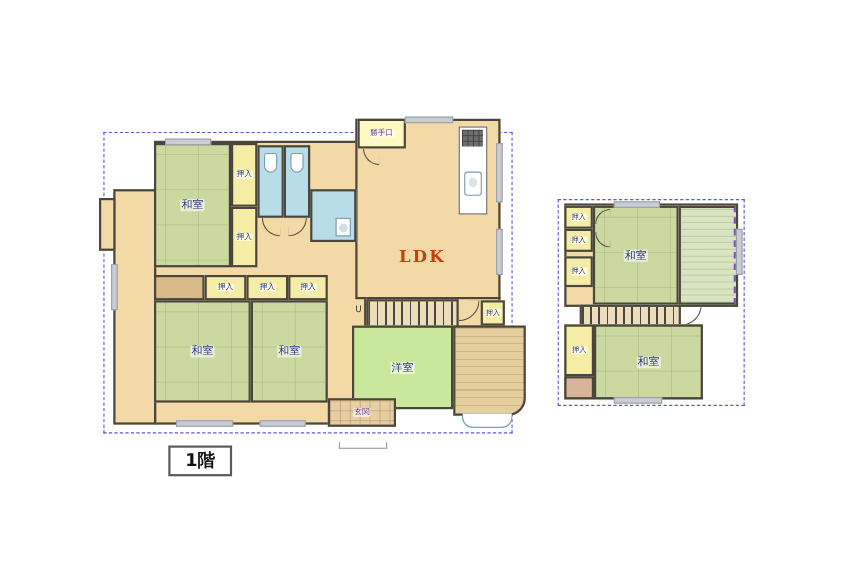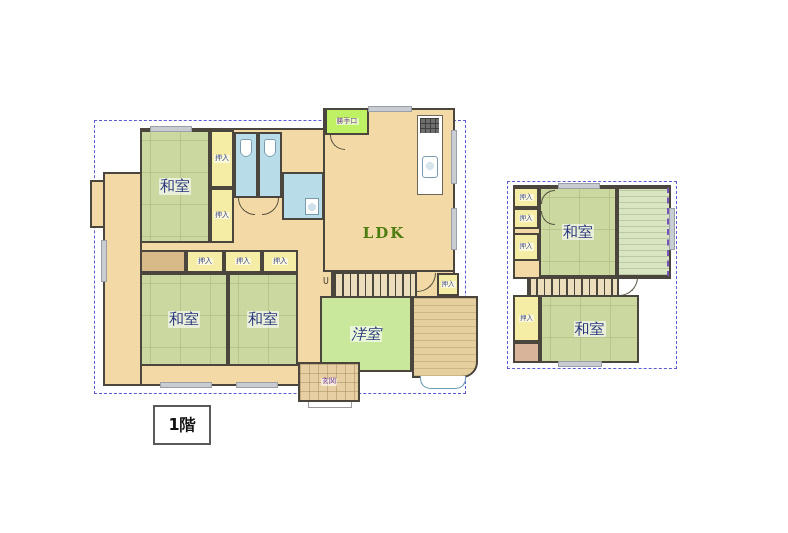--- a/index.html
+++ b/index.html
@@ -23,27 +23,27 @@
   .genkan-grid{background-color:#e7cfa3;
     background-image:linear-gradient(#a98f6388 1px,transparent 1px),
                      linear-gradient(90deg,#a98f6388 1px,transparent 1px);
     background-size:9px 9px;}
   .deck{background-color:#e6cf9e;
     background-image:repeating-linear-gradient(0deg,#b8a07088 0,#b8a07088 1px,transparent 1px,transparent 7px);}
   .roofstripe{background-color:#d9e5c2;
     background-image:repeating-linear-gradient(0deg,#9fb38788 0,#9fb38788 1px,transparent 1px,transparent 6px);}
   .stairs{background-color:#ecdebd;border:2px solid #4a463e;
     background-image:repeating-linear-gradient(90deg,#4a463e 0,#4a463e 1.5px,transparent 1.5px,transparent 7.5px);}
-  .lab{font-size:15px;line-height:1.1;color:#26357e;background:rgba(255,255,255,.6);
+  .lab{font-size:10px;line-height:1.1;color:#26357e;background:rgba(255,255,255,.6);
        padding:0 1px;white-space:nowrap;border-radius:1px;}
   .lab-s{font-size:7px;}
   .lab-purple{color:#6a2d8f;}
   .lab-blue{color:#2b5fae;}
   .lab-ldk{font-family:"DejaVu Serif","Liberation Serif",serif;font-size:15px;font-weight:bold;
-           letter-spacing:2px;color:#4d7c0f;background:transparent;margin-top:48px;}
+           letter-spacing:2px;color:#c2410c;background:transparent;margin-top:48px;}
   .winh{position:absolute;height:4px;background:#c9cdd2;border:0.5px solid #9aa0a8;}
   .winv{position:absolute;width:4px;background:#c9cdd2;border:0.5px solid #9aa0a8;}
   .arc{position:absolute;box-sizing:border-box;}
   .fixture{position:absolute;box-sizing:border-box;background:#fff;border:1px solid #7a9ab0;}
   .floorbox{position:absolute;box-sizing:border-box;border:2px solid #5a5a5a;background:#fff;
             display:flex;align-items:center;justify-content:center;
             font-size:16px;font-weight:bold;color:#111;}
 </style>
 </head>
 <body>
@@ -80,21 +80,21 @@
 
     <div class="arc" style="left:152px;top:94px;width:17px;height:17px;border-left:1px solid #55503f;border-bottom:1px solid #55503f;border-radius:0 0 0 100%;"></div>
     <div class="arc" style="left:176px;top:94px;width:17px;height:17px;border-right:1px solid #55503f;border-bottom:1px solid #55503f;border-radius:0 0 100% 0;"></div>
 
 
     <div class="room wet" style="left:196px;top:68px;width:42px;height:48px;justify-content:flex-end;align-items:flex-end;">
       <span class="fixture" style="position:relative;margin:0 3px 3px 0;width:14px;height:17px;
                    background:radial-gradient(circle at 50% 55%,#cfe0ea 0 4px,#fff 4px);"></span>
     </div>
 
-    <div class="room" style="left:239px;top:4px;width:44px;height:27px;background:#bef264;">
+    <div class="room" style="left:239px;top:4px;width:44px;height:27px;background:#fef9c3;">
       <span class="lab lab-s lab-purple">勝手口</span>
     </div>
     <div class="arc" style="left:244px;top:31px;width:15px;height:15px;border-left:1px solid #55503f;border-bottom:1px solid #55503f;border-radius:0 0 0 100%;"></div>
 
     <div class="abs" style="left:239px;top:26px;width:118px;height:158px;display:flex;align-items:center;justify-content:center;">
       <span class="lab-ldk">LDK</span>
     </div>
 
     <div class="fixture" style="left:331px;top:11px;width:26px;height:80px;border-color:#6b675c;"></div>
     <div class="abs" style="left:334px;top:14px;width:19px;height:15px;background:#6e6e6e;
@@ -104,21 +104,21 @@
                 background:radial-gradient(circle at 50% 45%,#d8e4ec 0 4px,#fff 4px);"></div>
 
     <div class="stairs abs" style="left:247px;top:168px;width:84px;height:26px;"></div>
     <div class="abs" style="left:237px;top:173px;font-size:8px;color:#333;">U</div>
     <div class="arc" style="left:331px;top:169px;width:19px;height:19px;border-right:1px solid #55503f;border-bottom:1px solid #55503f;border-radius:0 0 100% 0;"></div>
 
     <div class="room closet" style="left:351px;top:169px;width:22px;height:23px;">
       <span class="lab" style="font-size:6.5px;">押入</span>
     </div>
 
-    <div class="room" style="left:234px;top:192px;width:92px;height:76px;background:#c9e89b;font-style:italic;">
+    <div class="room" style="left:234px;top:192px;width:92px;height:76px;background:#c9e89b;">
       <span class="lab">洋室</span>
     </div>
 
     <div class="room deck" style="left:326px;top:192px;width:66px;height:82px;border-radius:0 0 16px 0;"></div>
     <div class="abs" style="left:334px;top:272px;width:46px;height:13px;background:#fff;
                 border:1.5px solid #6a9ab5;border-top:none;border-radius:0 0 10px 10px;"></div>
 
     <div class="room" style="left:54px;top:146px;width:46px;height:23px;background:#d8ba88;"></div>
     <div class="room closet" style="left:100px;top:146px;width:38px;height:23px;">
       <span class="lab lab-s">押入</span>
@@ -130,35 +130,35 @@
       <span class="lab lab-s">押入</span>
     </div>
 
     <div class="room tatami" style="left:54px;top:169px;width:88px;height:93px;">
       <span class="lab">和室</span>
     </div>
     <div class="room tatami" style="left:142px;top:169px;width:70px;height:93px;">
       <span class="lab">和室</span>
     </div>
 
-    <div class="room genkan-grid" style="left:212px;top:258px;width:62px;height:40px;">
+    <div class="room genkan-grid" style="left:212px;top:258px;width:62px;height:26px;">
       <span class="lab lab-s lab-purple">玄関</span>
     </div>
     <div class="abs" style="left:222px;top:298px;width:44px;height:6px;background:#fff;
                 border:1px solid #9a9a9a;border-top:none;"></div>
 
     <div class="winh" style="left:64px;top:22px;width:40px;"></div>
     <div class="winh" style="left:282px;top:2px;width:42px;"></div>
     <div class="winv" style="left:15px;top:136px;height:40px;"></div>
     <div class="winh" style="left:74px;top:278px;width:50px;"></div>
     <div class="winh" style="left:150px;top:278px;width:40px;"></div>
     <div class="winv" style="left:365px;top:26px;height:52px;"></div>
     <div class="winv" style="left:365px;top:104px;height:40px;"></div>
 
-    <div class="floorbox" style="left:67px;top:301px;width:58px;height:40px;">
+    <div class="floorbox" style="left:67px;top:301px;width:58px;height:28px;">
       <span>1階</span>
     </div>
   </div>
 
   <div class="abs" id="floor2" style="left:500px;top:178px;width:210px;height:200px;">
 
     <div class="dash" style="left:7px;top:3px;width:170px;height:188px;"></div>
 
     <div class="base" style="left:13px;top:7px;width:158px;height:94px;"></div>
 

